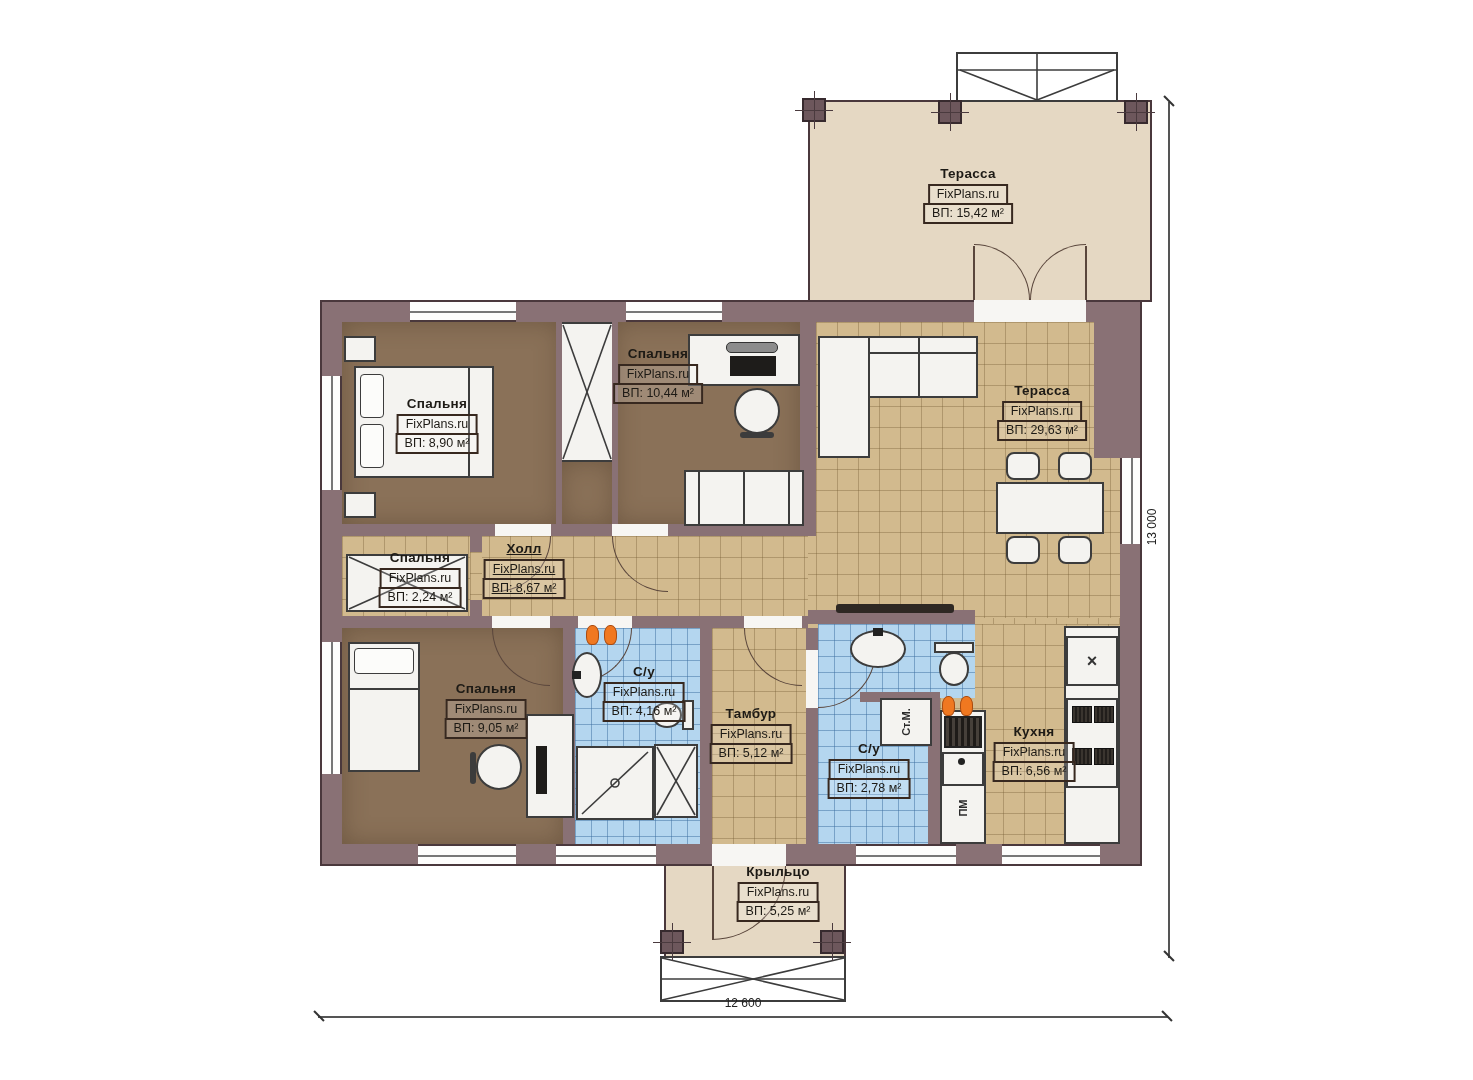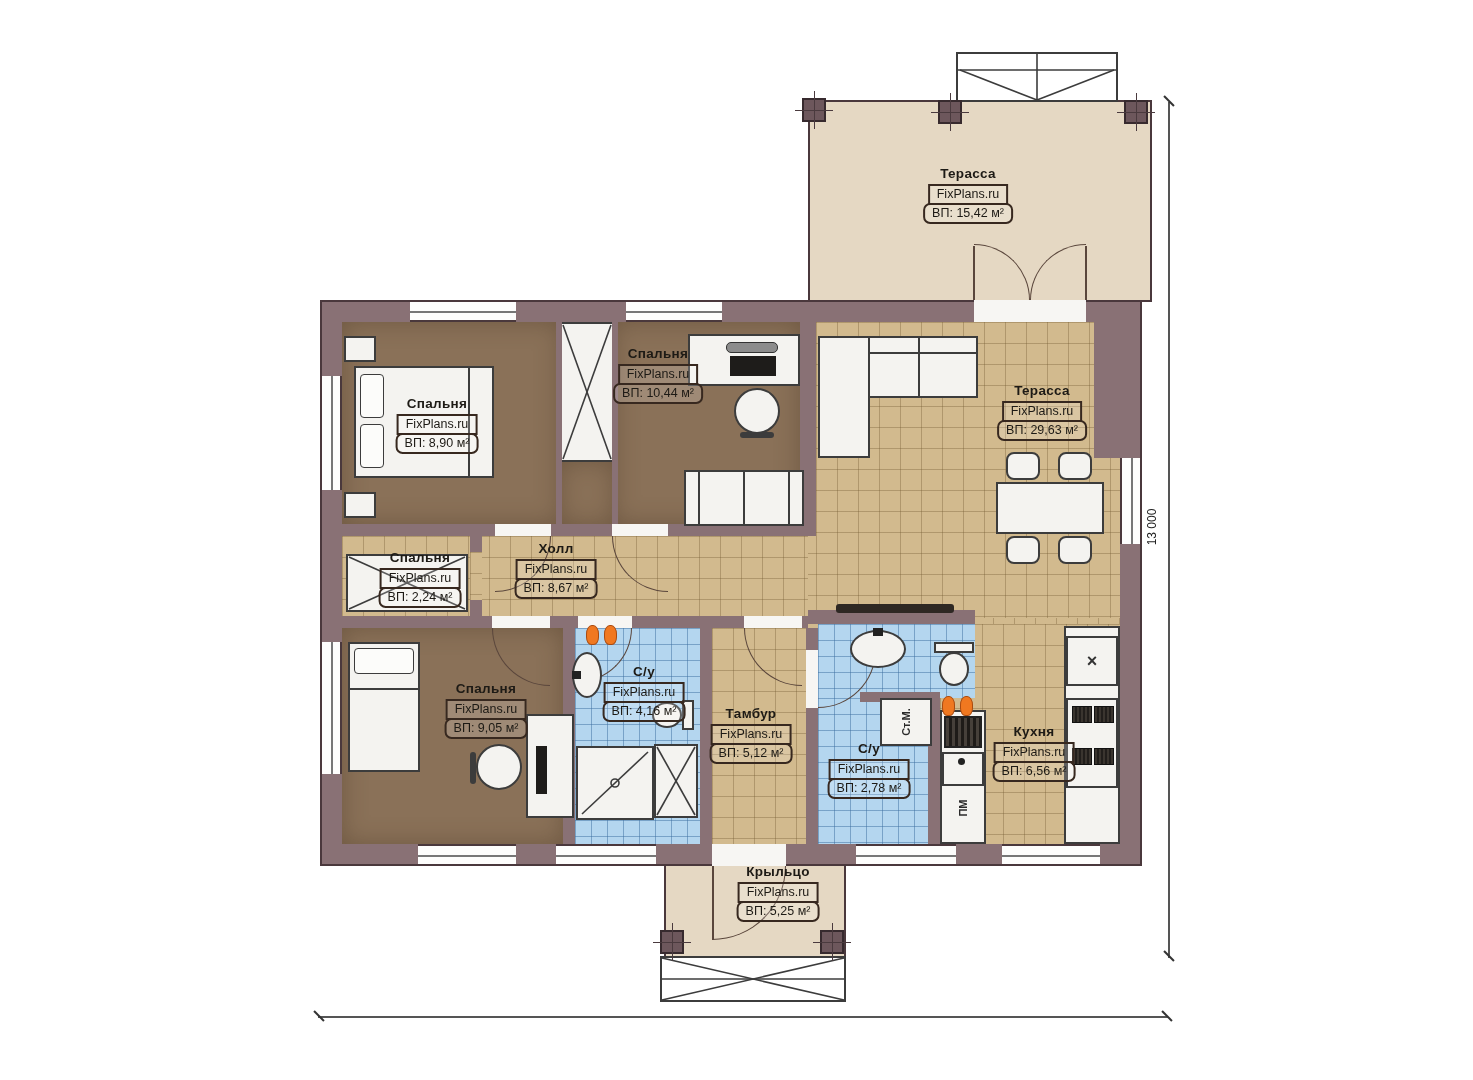--- a/index.html
+++ b/index.html
@@ -33,21 +33,21 @@
   .arc-br { border-right:1.6px solid #5a463c; border-bottom:1.6px solid #5a463c; border-bottom-right-radius:100%; }
   .arc-bl { border-left:1.6px solid #5a463c; border-bottom:1.6px solid #5a463c; border-bottom-left-radius:100%; }
   .arc-tr { border-top:1.6px solid #5a463c; border-right:1.6px solid #5a463c; border-top-right-radius:100%; }
   .arc-tl { border-top:1.6px solid #5a463c; border-left:1.6px solid #5a463c; border-top-left-radius:100%; }
   .leaf { position:absolute; background:#5a463c; }
   .room-label { position:absolute; transform:translateX(-50%); display:flex; flex-direction:column;
                 align-items:center; color:#1d1a15; z-index:30; }
   .rl-title { font-weight:bold; font-size:13.5px; margin-bottom:3px; white-space:nowrap; letter-spacing:.3px; }
   .rl-box { border:2px solid #37281f; padding:0 7px; font-size:12.5px; line-height:17px;
             background:rgba(255,255,255,.18); white-space:nowrap; }
-  .rl-box + .rl-box { margin-top:-2px;border-radius:7px; }
+  .rl-box + .rl-box { margin-top:-2px; }
   .pillow { position:absolute; background:#fcfcfa; border:1.5px solid #3c3c3c; border-radius:4px; }
   .chair-round { position:absolute; background:#f4f3f0; border:2px solid #3c3c3c; border-radius:50%; }
   .dchair { position:absolute; background:#f4f3f0; border:2px solid #3c3c3c; border-radius:8px; }
   .slip-pair { position:absolute; display:flex; gap:5px; }
   .slip { width:13px; height:20px; background:#f07820; border:1.5px solid #a94b10; border-radius:45% 45% 40% 40%; }
   .vtext { display:flex; align-items:center; justify-content:center; transform:rotate(-90deg);
            font-size:11px; color:#2a2a2a; font-weight:bold; }
   .dim { color:#222; font-size:12px; }
   .tick { position:absolute; width:14px; height:2px; background:#333; transform:rotate(45deg); }
   .dimline { position:absolute; background:#555; }
@@ -84,20 +84,21 @@
       <line x1="2" y1="2" x2="184" y2="44"></line>
       <line x1="2" y1="44" x2="184" y2="2"></line>
     </svg>
   </div>
   <div class="col" style="left:660px; top:930px;"></div>
   <div class="col" style="left:820px; top:930px;"></div>
 
   <div class="dimline" style="left:318px; top:1016px; width:850px; height:1.5px;"></div>
   <div class="tick" style="left:312px; top:1015px;"></div>
   <div class="tick" style="left:1160px; top:1015px;"></div>
+  <div class="dim abs" style="left:318px; top:996px; width:850px; text-align:center;">12 600</div>
 
   <div class="dimline" style="left:1168px; top:102px; width:1.5px; height:856px;"></div>
   <div class="tick" style="left:1162px; top:100px;"></div>
   <div class="tick" style="left:1162px; top:955px;"></div>
   <div class="dim abs" style="left:1122px; top:520px; width:60px; text-align:center; transform:rotate(-90deg);">13 000</div>
 
   <div class="house"></div>
   <div class="abs floor-tan" style="left:342px; top:322px; width:778px; height:522px;"></div>
 
   <div class="abs floor-wood" style="left:342px; top:322px; width:218px; height:202px;"></div>
@@ -298,21 +299,21 @@
   <div class="room-label" style="left:1042px; top:383px;">
     <div class="rl-title">Терасса</div>
     <div class="rl-box">FixPlans.ru</div>
     <div class="rl-box">ВП: 29,63 м²</div>
   </div>
   <div class="room-label" style="left:420px; top:550px;">
     <div class="rl-title">Спальня</div>
     <div class="rl-box">FixPlans.ru</div>
     <div class="rl-box">ВП: 2,24 м²</div>
   </div>
-  <div class="room-label" style="left:556px; top:541px;">
+  <div class="room-label" style="left:524px; top:541px;text-decoration:underline;">
     <div class="rl-title">Холл</div>
     <div class="rl-box">FixPlans.ru</div>
     <div class="rl-box">ВП: 8,67 м²</div>
   </div>
   <div class="room-label" style="left:486px; top:681px;">
     <div class="rl-title">Спальня</div>
     <div class="rl-box">FixPlans.ru</div>
     <div class="rl-box">ВП: 9,05 м²</div>
   </div>
   <div class="room-label" style="left:644px; top:664px;">

